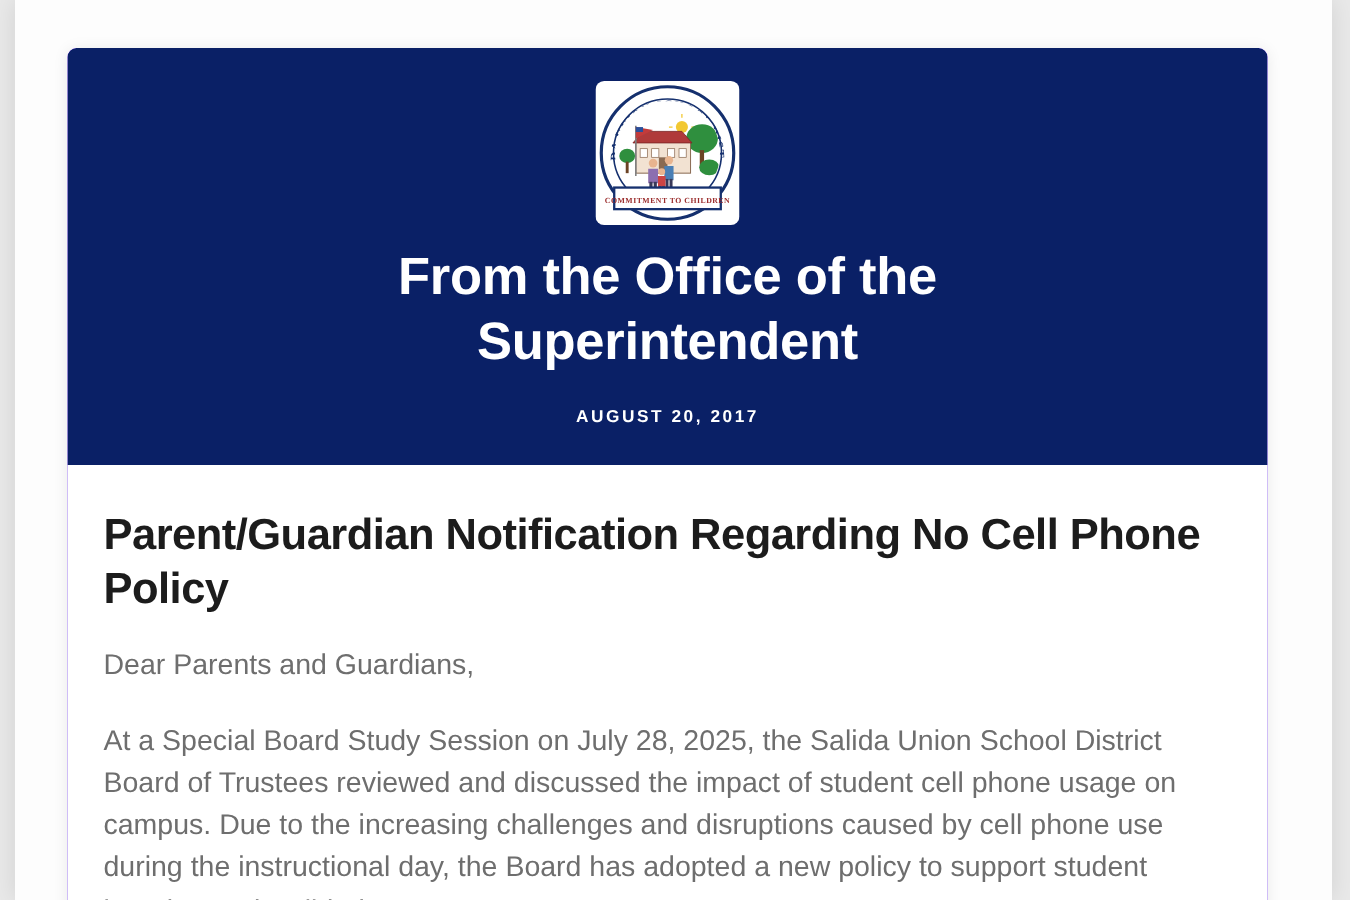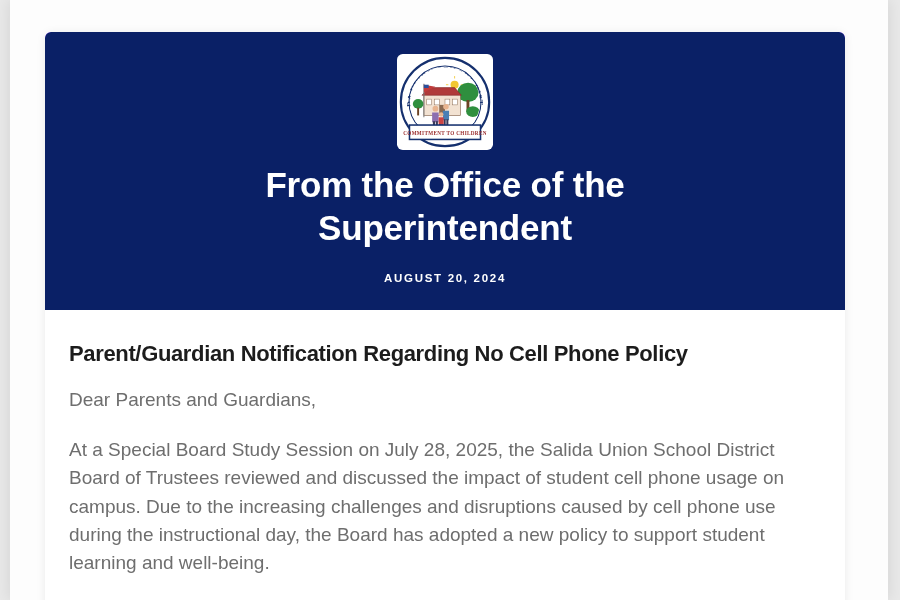--- a/index.html
+++ b/index.html
@@ -94,21 +94,21 @@
   }
 
   
   .body {
     background: #ffffff;
     padding: 30px 24px 40px 24px;
   }
 
   .article-title {
     color: #1c1c1c;
-    font-size: 22px;
+    font-size: 29px;
     font-weight: bold;
     line-height: 1.24;
     letter-spacing: -0.35px;
     margin-bottom: 18px;
   }
 
   .para {
     color: #6e6e6e;
     font-size: 19px;
     line-height: 1.49;
@@ -195,21 +195,21 @@
             </g>
 
             <rect x="13" y="74" width="74" height="15" fill="#ffffff" stroke="#15306e" stroke-width="1.6"></rect>
             <text x="50" y="84.4" text-anchor="middle" font-family="'Liberation Serif', serif" font-size="5.4" font-weight="bold" fill="#9a2b2b" letter-spacing="0.35">COMMITMENT TO CHILDREN</text>
           </svg>
         </div>
 
         <div class="header-title">From the Office of the Superintendent</div>
 
 
-        <div class="header-date">AUGUST 20, 2024</div>
+        <div class="header-date">AUGUST 20, 2017</div>
       </div>
 
       <div class="body">
 
         <h1 class="article-title">Parent/Guardian Notification Regarding No Cell Phone Policy</h1>
 
         <p class="para">Dear Parents and Guardians,</p>
 
         <p class="para">At a Special Board Study Session on July 28, 2025, the Salida Union School District Board of Trustees reviewed and discussed the impact of student cell phone usage on campus. Due to the increasing challenges and disruptions caused by cell phone use during the instructional day, the Board has adopted a new policy to support student learning and well-being.</p>
       </div>

